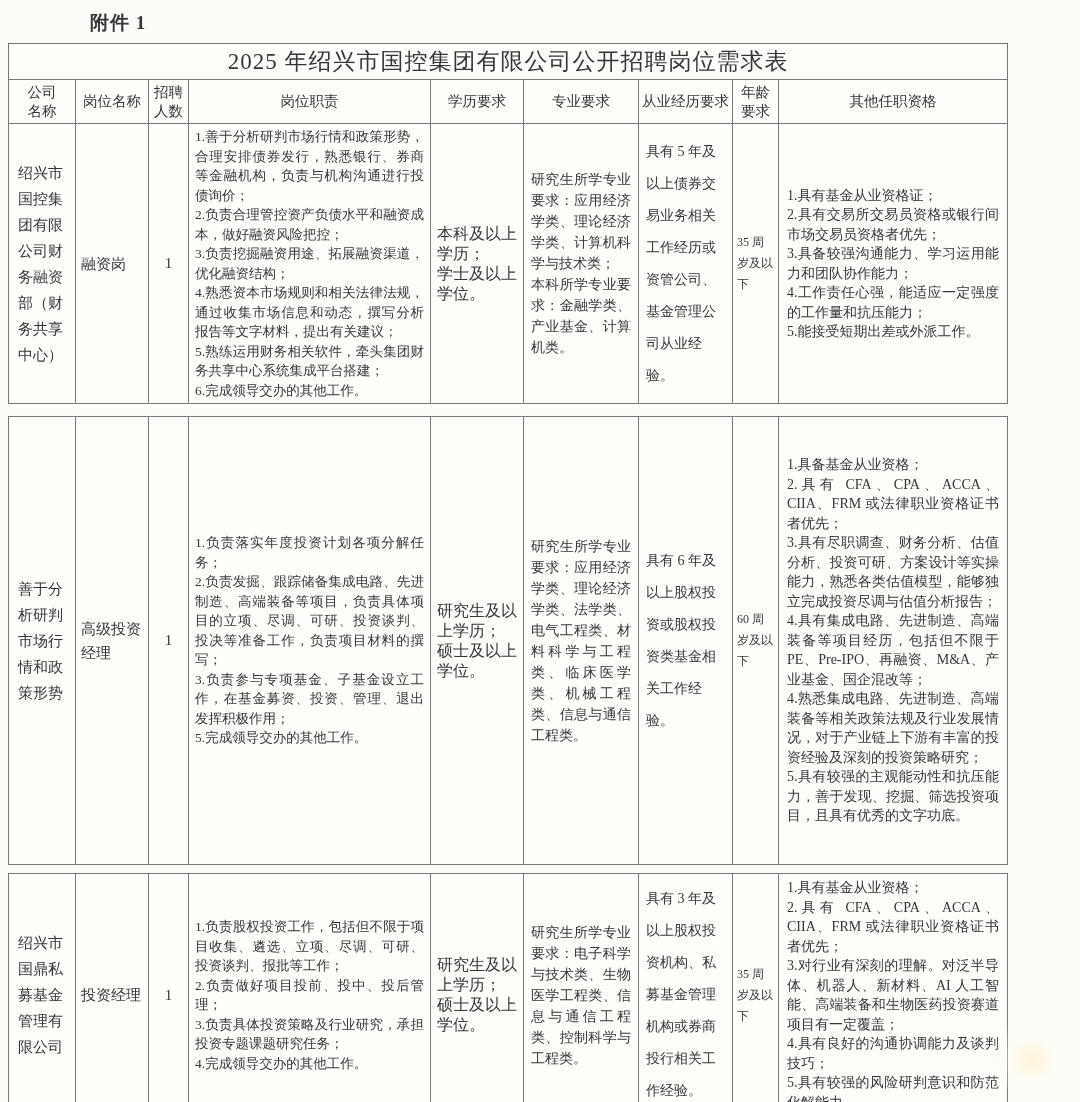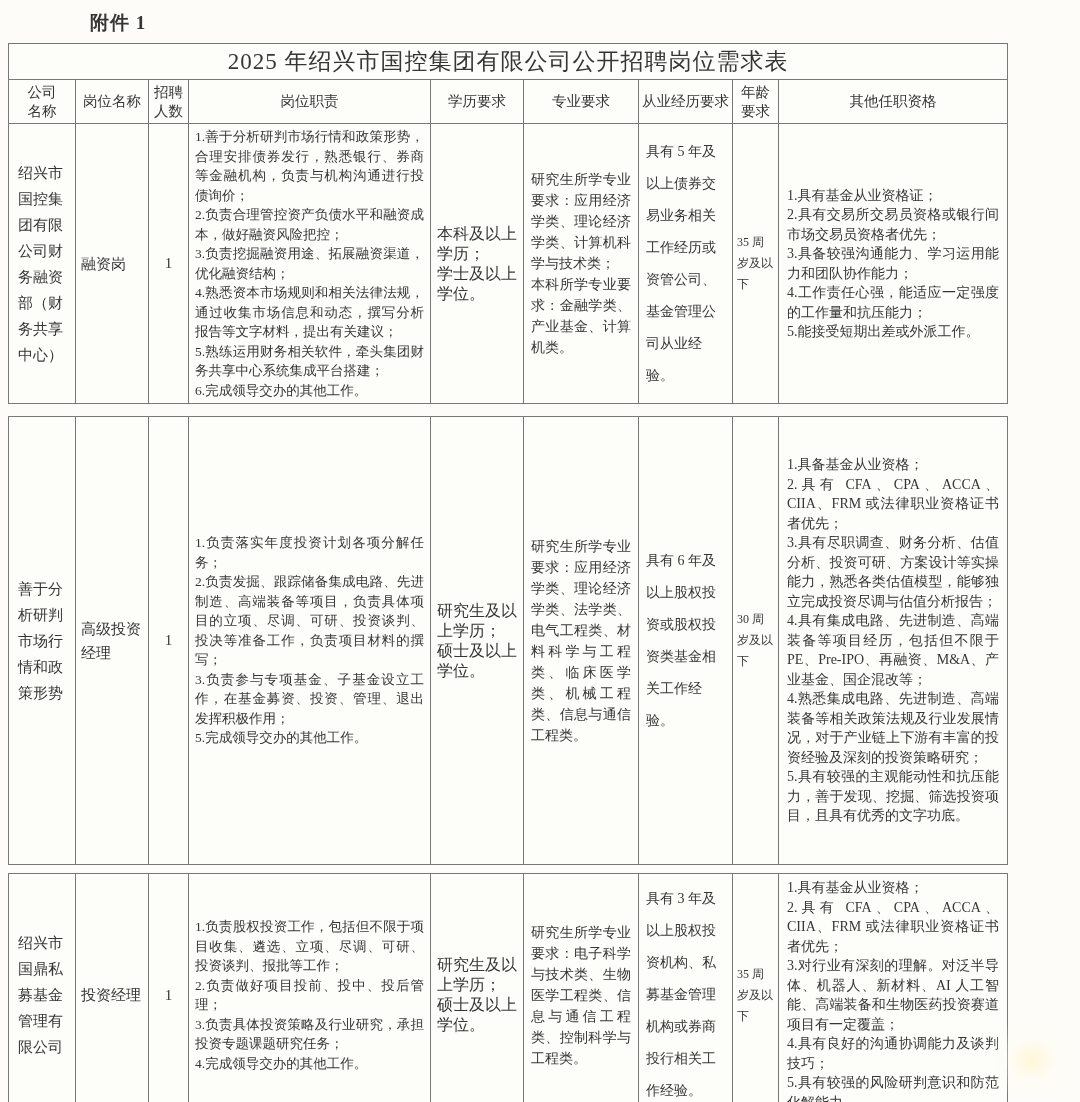--- a/index.html
+++ b/index.html
@@ -197,21 +197,21 @@
     <td class="c-position">高级投资经理</td>
     <td class="c-count">1</td>
     <td class="c-duties">1.负责落实年度投资计划各项分解任务；
 2.负责发掘、跟踪储备集成电路、先进制造、高端装备等项目，负责具体项目的立项、尽调、可研、投资谈判、投决等准备工作，负责项目材料的撰写；
 3.负责参与专项基金、子基金设立工作，在基金募资、投资、管理、退出发挥积极作用；
 5.完成领导交办的其他工作。</td>
     <td class="c-edu">研究生及以上学历；
 硕士及以上学位。</td>
     <td class="c-major">研究生所学专业要求：应用经济学类、理论经济学类、法学类、电气工程类、材料科学与工程类、临床医学类、机械工程类、信息与通信工程类。</td>
     <td class="c-exp">具有 6 年及以上股权投资或股权投资类基金相关工作经验。</td>
-    <td class="c-age">30 周岁及以下</td>
+    <td class="c-age">60 周岁及以下</td>
     <td class="c-other">1.具备基金从业资格；
 2.具有 CFA、CPA、ACCA、CIIA、FRM 或法律职业资格证书者优先；
 3.具有尽职调查、财务分析、估值分析、投资可研、方案设计等实操能力，熟悉各类估值模型，能够独立完成投资尽调与估值分析报告；
 4.具有集成电路、先进制造、高端装备等项目经历，包括但不限于 PE、Pre-IPO、再融资、M&amp;A、产业基金、国企混改等；
 4.熟悉集成电路、先进制造、高端装备等相关政策法规及行业发展情况，对于产业链上下游有丰富的投资经验及深刻的投资策略研究；
 5.具有较强的主观能动性和抗压能力，善于发现、挖掘、筛选投资项目，且具有优秀的文字功底。</td>
   </tr>
 </tbody>
   </table>
 

